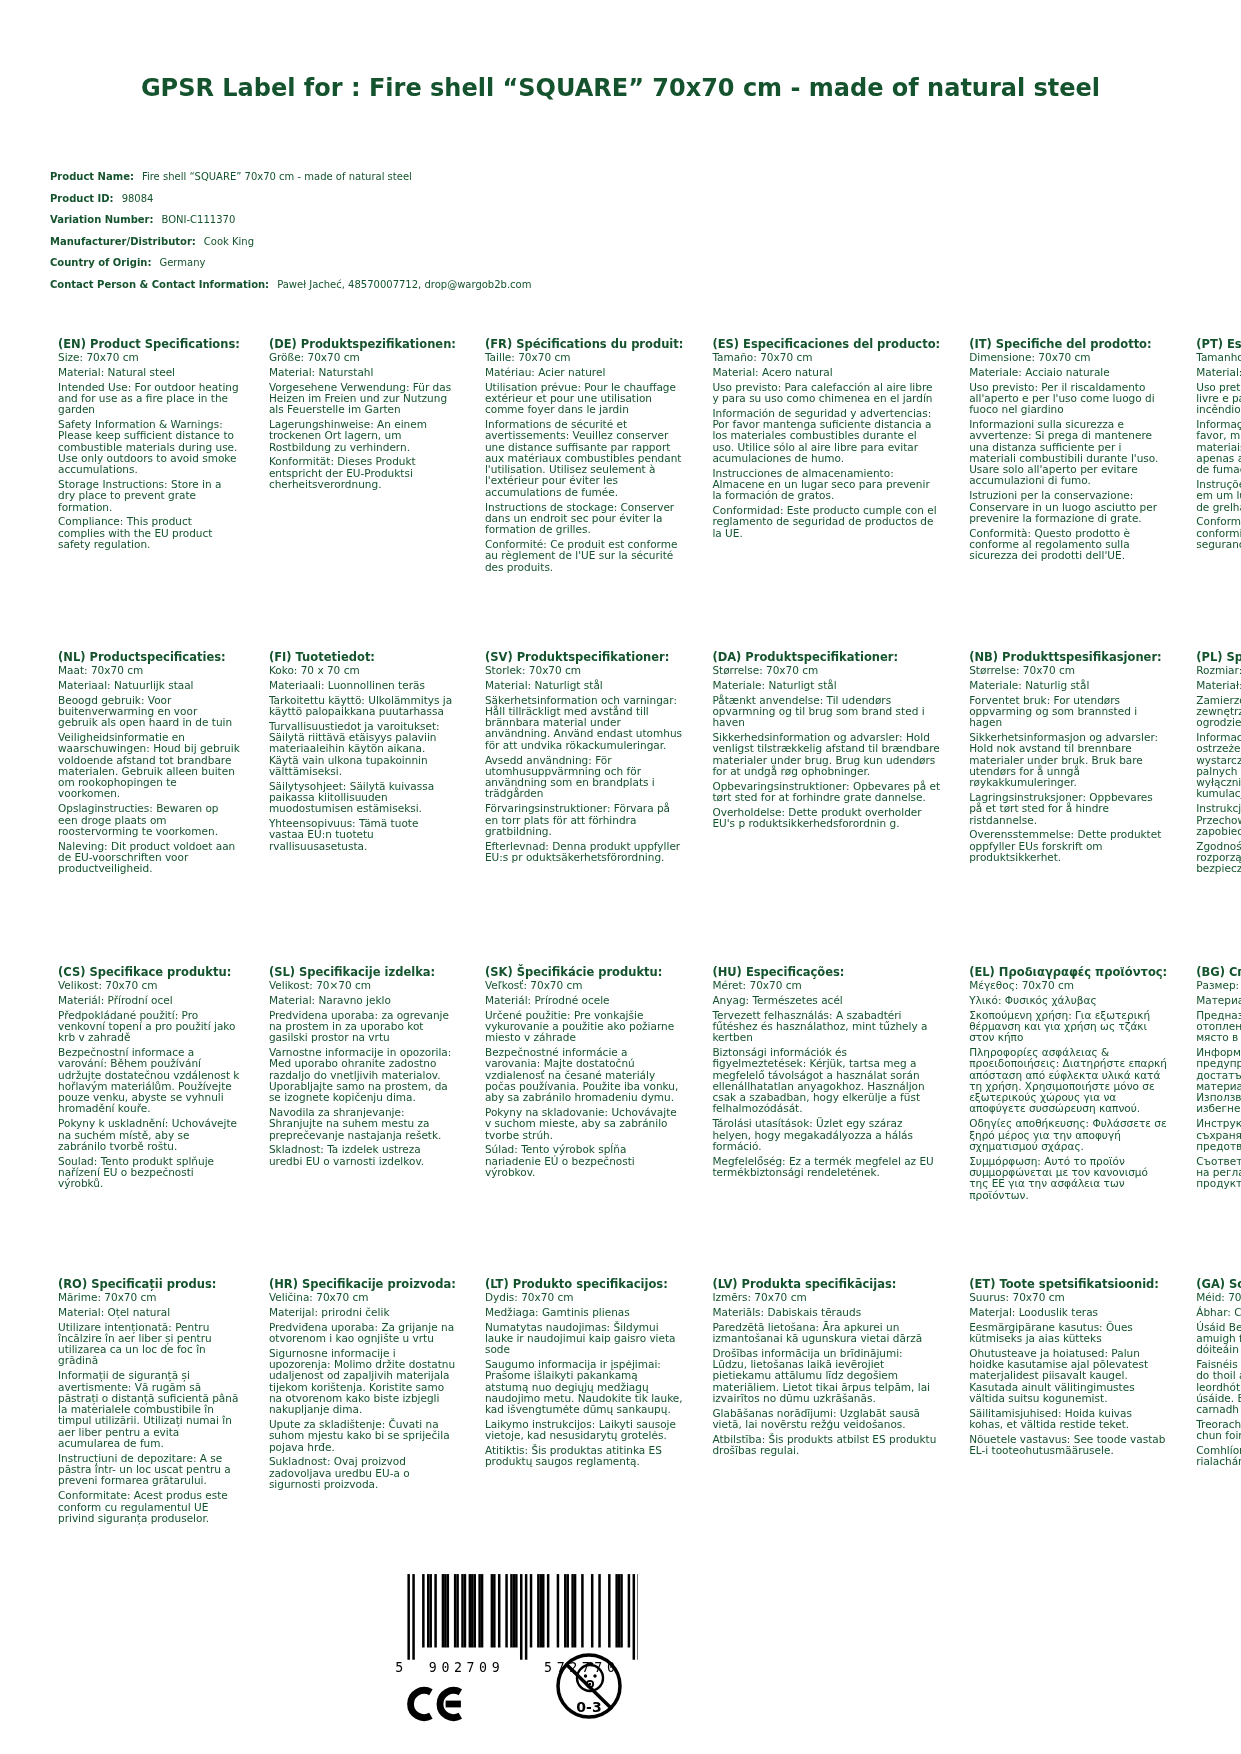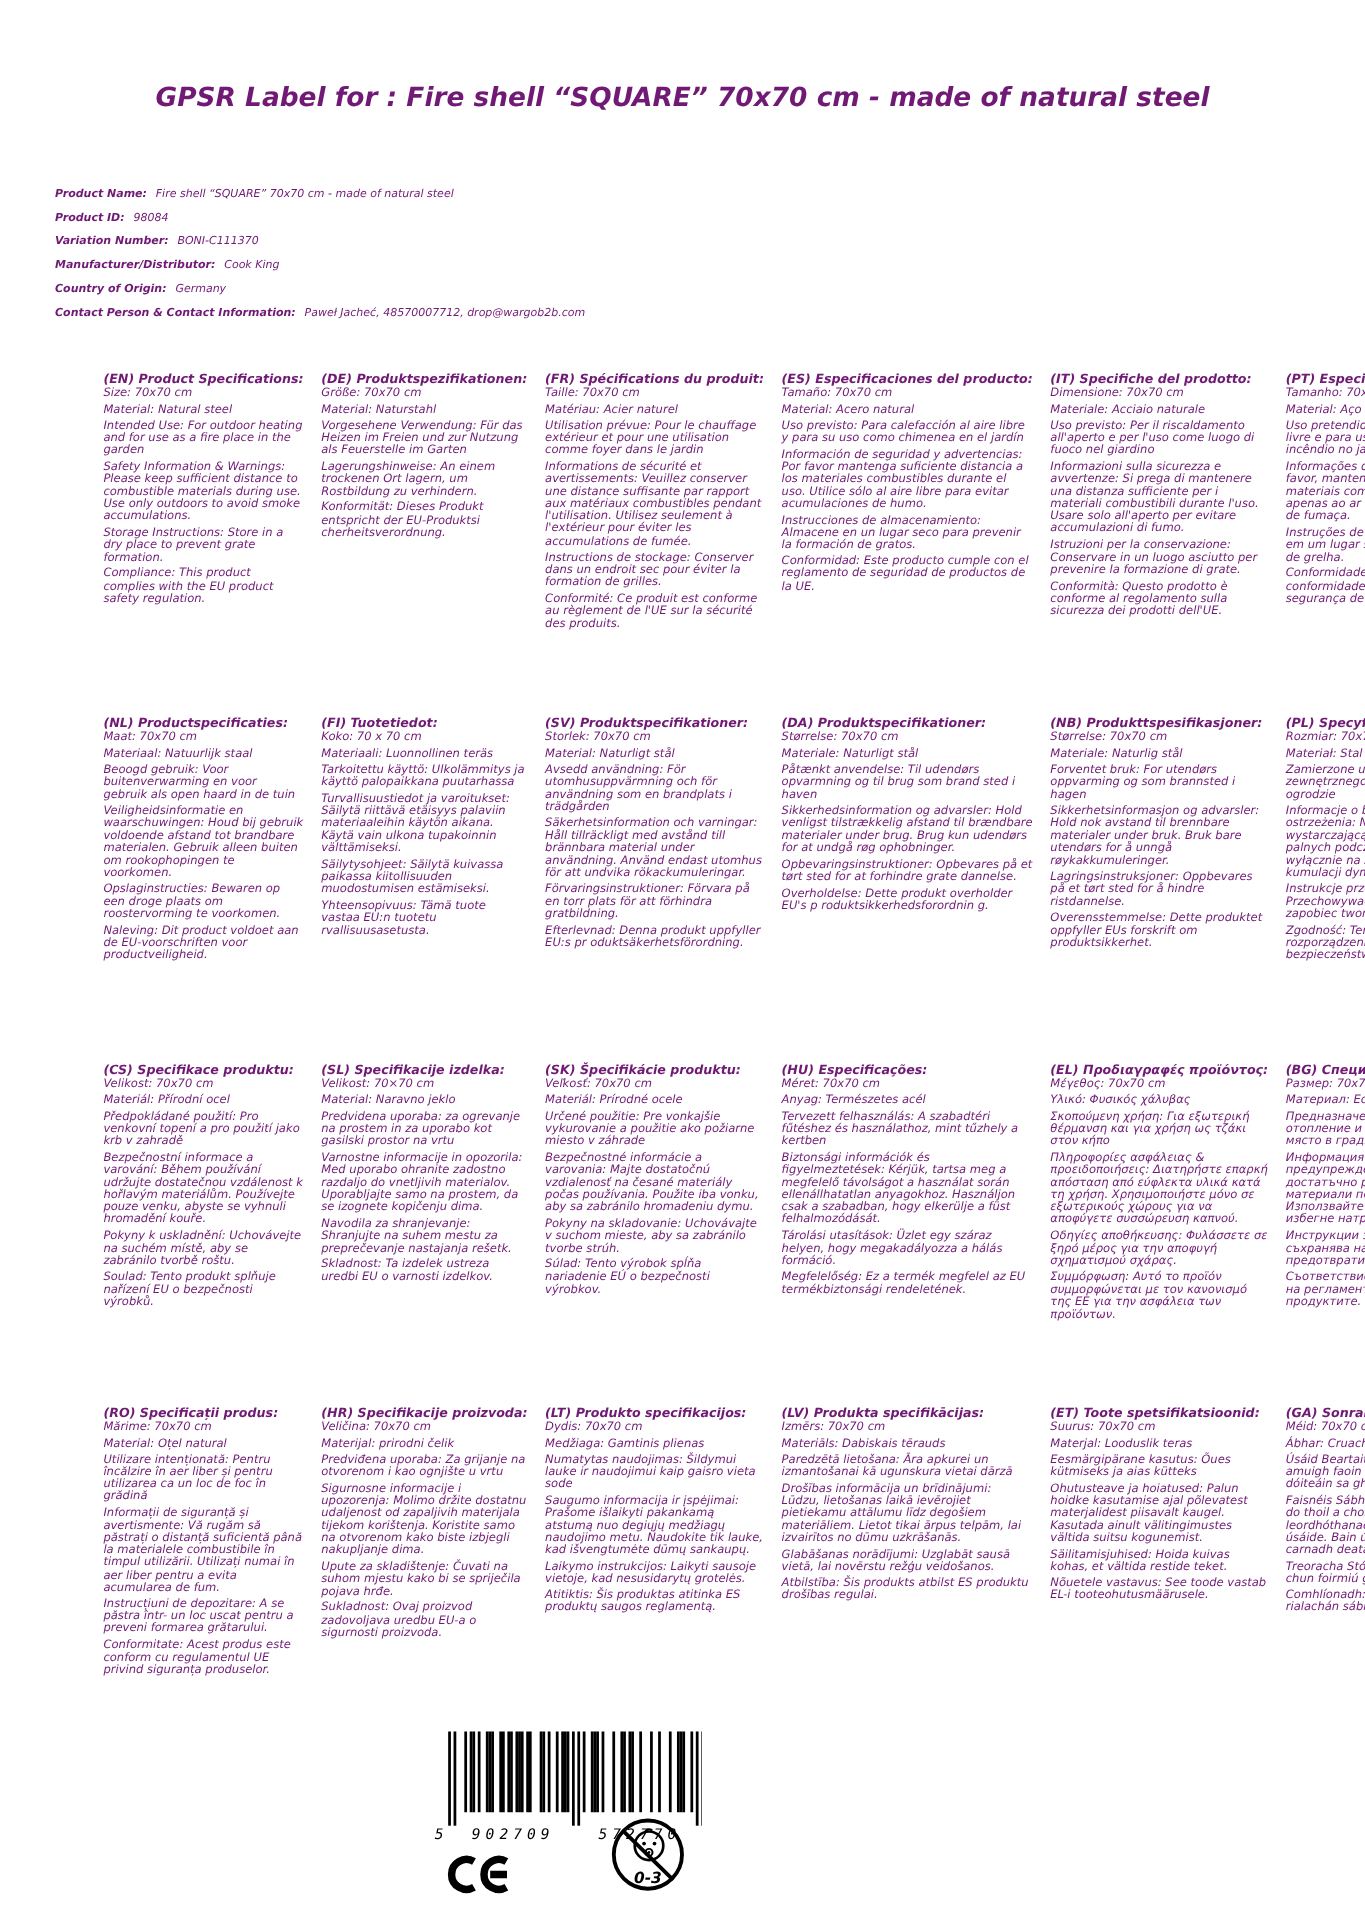--- a/index.html
+++ b/index.html
@@ -1,39 +1,38 @@
 <!DOCTYPE html>
 <html><head>
 <meta charset="utf-8">
 <style>
   html,body{margin:0;padding:0;background:#fff;}
   .page{
     position:relative;
     width:1241px;height:1754px;
-    background:#ffffff;color:#701a75;
+    background:#ffffff;color:#14532d;
     font-family:"DejaVu Sans",sans-serif;
     overflow:hidden;
-    font-style:italic;
   }
   .title{
     position:absolute;top:57px;left:0;right:0;
     text-align:center;font-size:24px;font-weight:bold;line-height:1.32;
     padding:0 138px;
   }
   .product-info{
     position:absolute;left:50px;top:166px;
     font-size:10px;line-height:21.5px;
   }
   .pi-label{font-weight:bold;margin-right:8px;}
   .pi-value{font-weight:normal;}
   .lang-grid{
     position:absolute;left:58px;top:338px;width:1148px;
     display:grid;grid-template-columns:repeat(6,1fr);
     grid-template-rows:313px 315px 312px auto;
-    column-gap:16px;align-items:start;margin-left:36px;
+    column-gap:29px;align-items:start;
   }
   .lang-block{font-size:10.5px;line-height:11.3px;}
   .lb-heading{
     font-weight:bold;font-size:11.5px;line-height:13px;
     white-space:nowrap;margin:0 0 1px 0;
   }
   .lb-para{margin:0 0 3.5px 0;overflow-wrap:break-word;}
   .barcode-area{position:absolute;left:393px;top:1570px;}
   .barcode-area svg rect{fill:#000;}
   .ce-mark{position:absolute;left:406px;top:1684px;}
@@ -124,22 +123,22 @@
         <p class="lb-para">Materiaali: Luonnollinen teräs</p>
         <p class="lb-para">Tarkoitettu käyttö: Ulkolämmitys ja käyttö palopaikkana puutarhassa</p>
         <p class="lb-para">Turvallisuustiedot ja varoitukset: Säilytä riittävä etäisyys palaviin materiaaleihin käytön aikana. Käytä vain ulkona tupakoinnin välttämiseksi.</p>
         <p class="lb-para">Säilytysohjeet: Säilytä kuivassa paikassa kiitollisuuden muodostumisen estämiseksi.</p>
         <p class="lb-para">Yhteensopivuus: Tämä tuote vastaa EU:n tuotetu rvallisuusasetusta.</p>
       </div>
       <div class="lang-block">
         <div class="lb-heading">(SV) Produktspecifikationer:</div>
         <p class="lb-para">Storlek: 70x70 cm</p>
         <p class="lb-para">Material: Naturligt stål</p>
+        <p class="lb-para">Säkerhetsinformation och varningar: Håll tillräckligt med avstånd till brännbara material under användning. Använd endast utomhus för att undvika rökackumuleringar.</p>
         <p class="lb-para">Avsedd användning: För utomhusuppvärmning och för användning som en brandplats i trädgården</p>
-        <p class="lb-para">Säkerhetsinformation och varningar: Håll tillräckligt med avstånd till brännbara material under användning. Använd endast utomhus för att undvika rökackumuleringar.</p>
         <p class="lb-para">Förvaringsinstruktioner: Förvara på en torr plats för att förhindra gratbildning.</p>
         <p class="lb-para">Efterlevnad: Denna produkt uppfyller EU:s pr oduktsäkerhetsförordning.</p>
       </div>
       <div class="lang-block">
         <div class="lb-heading">(DA) Produktspecifikationer:</div>
         <p class="lb-para">Størrelse: 70x70 cm</p>
         <p class="lb-para">Materiale: Naturligt stål</p>
         <p class="lb-para">Påtænkt anvendelse: Til udendørs opvarmning og til brug som brand sted i haven</p>
         <p class="lb-para">Sikkerhedsinformation og advarsler: Hold venligst tilstrækkelig afstand til brændbare materialer under brug. Brug kun udendørs for at undgå røg ophobninger.</p>
         <p class="lb-para">Opbevaringsinstruktioner: Opbevares på et tørt sted for at forhindre grate dannelse.</p>

